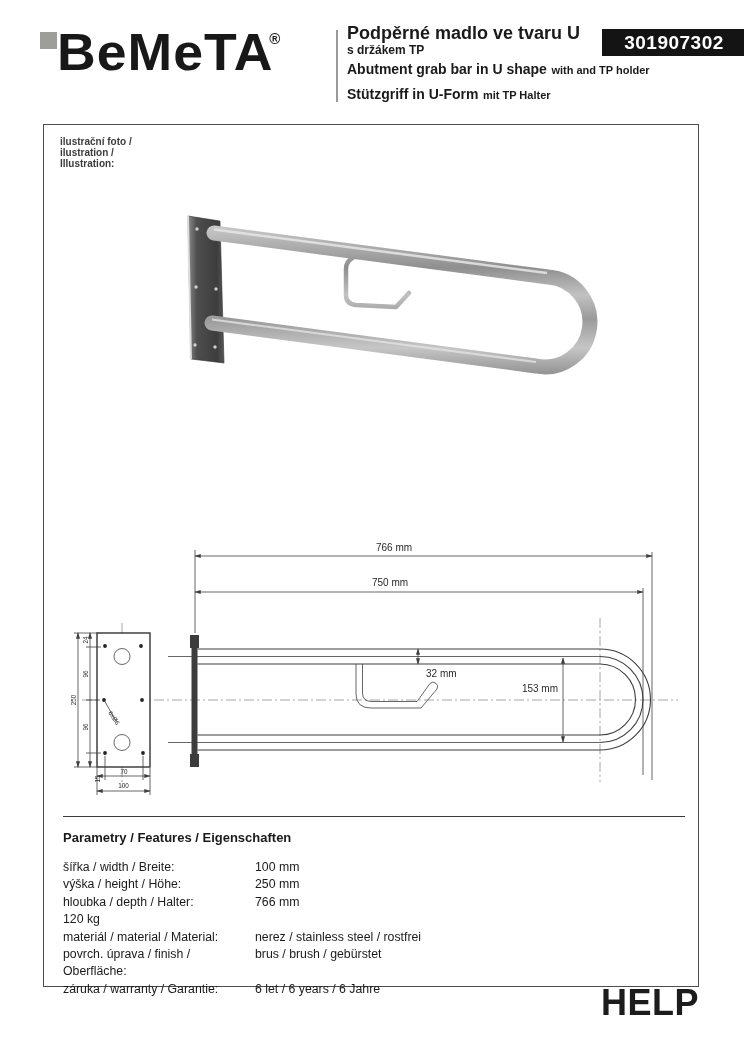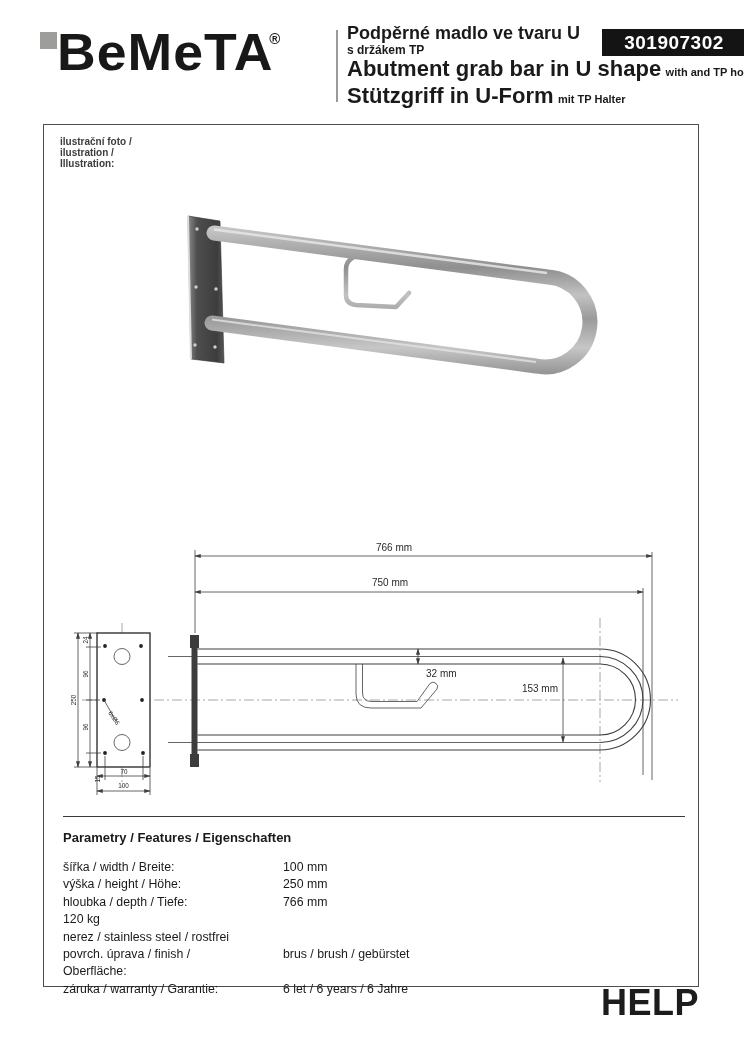--- a/index.html
+++ b/index.html
@@ -9,36 +9,36 @@
   .logo-wrap{position:absolute;left:40px;top:24px;display:flex;align-items:flex-start;text-align:right;}
   .logo-square{width:17px;height:17px;background:#9d9d9c;margin-top:8px;}
   .logo-text{font-size:52px;font-weight:800;line-height:56px;letter-spacing:1px;
              transform:scaleX(1.03);transform-origin:left;color:#181818;}
   .logo-reg{font-size:15px;font-weight:700;margin-top:6px;margin-left:2px;}
   .header-divider{position:absolute;left:336px;top:30px;width:2px;height:72px;background:#9a9a9a;}
   .titles{position:absolute;left:347px;top:23px;width:250px;}
   .t-cs-main{font-size:18px;font-weight:700;line-height:21px;white-space:nowrap;}
   .t-cs-sub{font-size:12px;font-weight:700;line-height:13px;}
   .t-line{white-space:nowrap;line-height:23px;}
-  .t-main{font-size:22px;font-weight:700;}
+  .t-main{font-size:14px;font-weight:700;}
   .t-sub{font-size:11px;font-weight:700;}
   .code-badge{position:absolute;left:602px;top:29px;width:144px;height:27px;background:#141414;
               color:#fff;font-size:19px;font-weight:700;display:flex;align-items:center;
               justify-content:center;letter-spacing:0.5px;}
   
   .main-box{position:absolute;left:43px;top:124px;width:656px;height:863px;
             border:1.5px solid #4d4d4d;box-sizing:border-box;background:#fff;}
   .illu-labels{position:absolute;left:60px;top:136px;font-size:10px;font-weight:700;
                line-height:11px;color:#3c3c3c;}
   .photo-svg{position:absolute;left:150px;top:183px;}
   .draw-svg{position:absolute;left:60px;top:525px;}
   .box-divider{position:absolute;left:63px;top:816px;width:622px;height:1.2px;background:#3a3a3a;}
   .params-heading{position:absolute;left:63px;top:830px;font-size:13px;font-weight:700;}
   .params{position:absolute;left:63px;top:859px;width:600px;font-size:12.3px;line-height:17.4px;}
-  .p-row{display:flex;gap:28px;}
+  .p-row{display:flex;}
   .p-label{width:192px;flex:none;}
   .p-value{flex:1;}
   .help-text{position:absolute;right:45px;top:982px;font-size:36px;font-weight:800;
              letter-spacing:0.5px;color:#1c1c1c;}
   
   .dl{stroke:#3f3f3f;stroke-width:1.1;fill:none;}
   .thin{stroke:#3f3f3f;stroke-width:0.8;fill:none;}
   .cl{stroke:#8f8f8f;stroke-width:0.8;fill:none;stroke-dasharray:10 3 2 3;}
   .dimtext{font-family:"Liberation Sans",sans-serif;font-size:10px;fill:#2a2a2a;}
   .smalltext{font-family:"Liberation Sans",sans-serif;font-size:6.3px;fill:#2a2a2a;}
@@ -209,27 +209,28 @@
   <div class="params">
     <div class="p-row">
       <div class="p-label">šířka / width / Breite:</div>
       <div class="p-value">100 mm</div>
     </div>
     <div class="p-row">
       <div class="p-label">výška / height / Höhe:</div>
       <div class="p-value">250 mm</div>
     </div>
     <div class="p-row">
-      <div class="p-label">hloubka / depth / Tiefe:</div>
+      <div class="p-label">hloubka / depth / Halter:</div>
       <div class="p-value">766 mm</div>
     </div>
     <div class="p-row">
       <div class="p-value">120 kg</div>
     </div>
     <div class="p-row">
+      <div class="p-label">materiál / material / Material:</div>
       <div class="p-value">nerez / stainless steel / rostfrei</div>
     </div>
     <div class="p-row">
       <div class="p-label">povrch. úprava / finish / Oberfläche:</div>
       <div class="p-value">brus / brush / gebürstet</div>
     </div>
     <div class="p-row">
       <div class="p-label">záruka / warranty / Garantie:</div>
       <div class="p-value">6 let / 6 years / 6 Jahre</div>
     </div>

